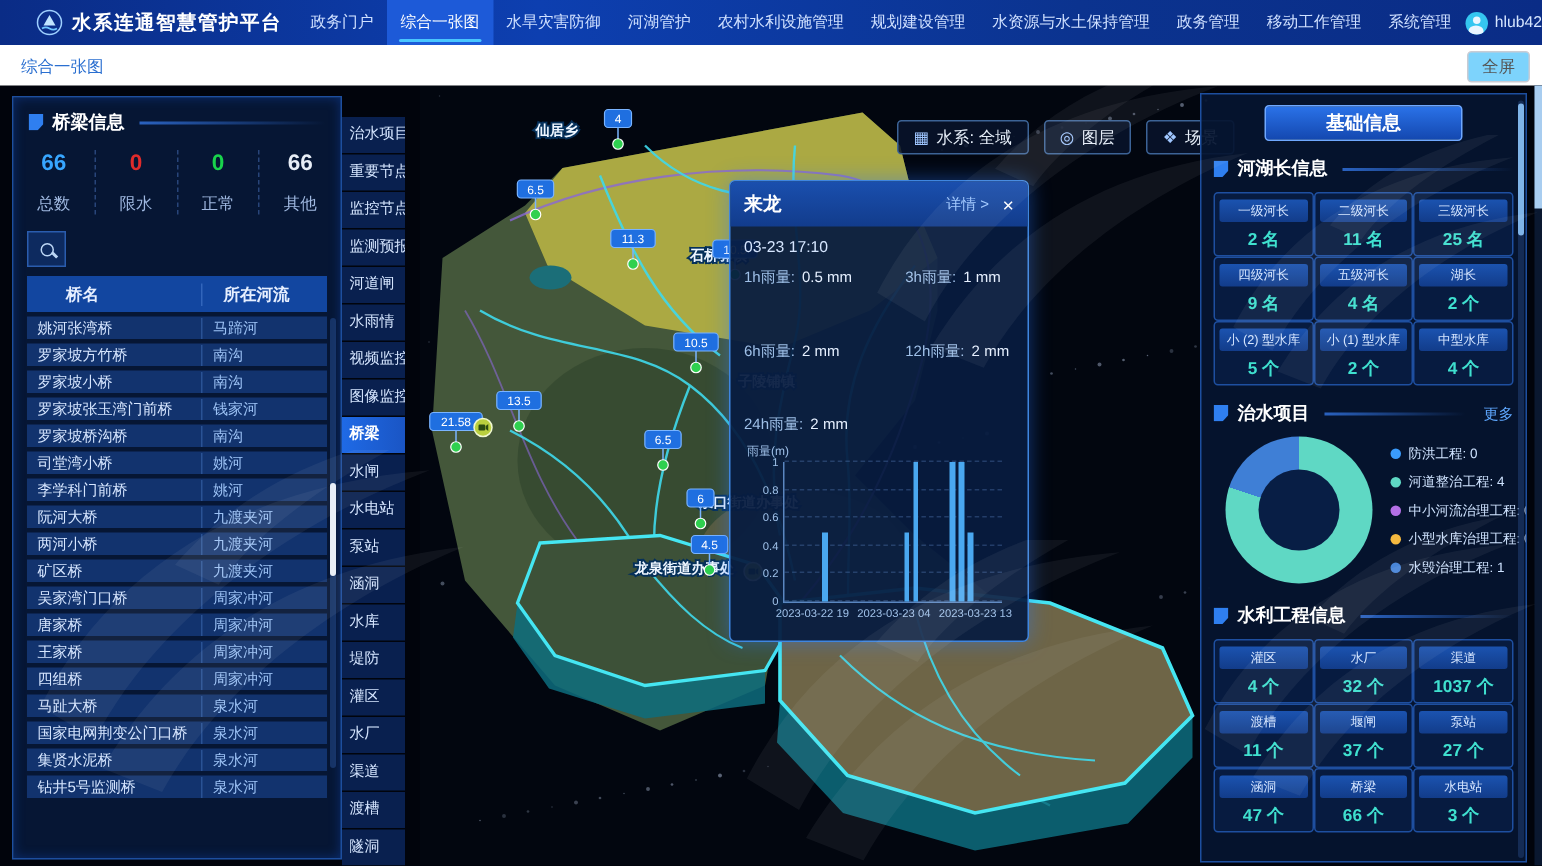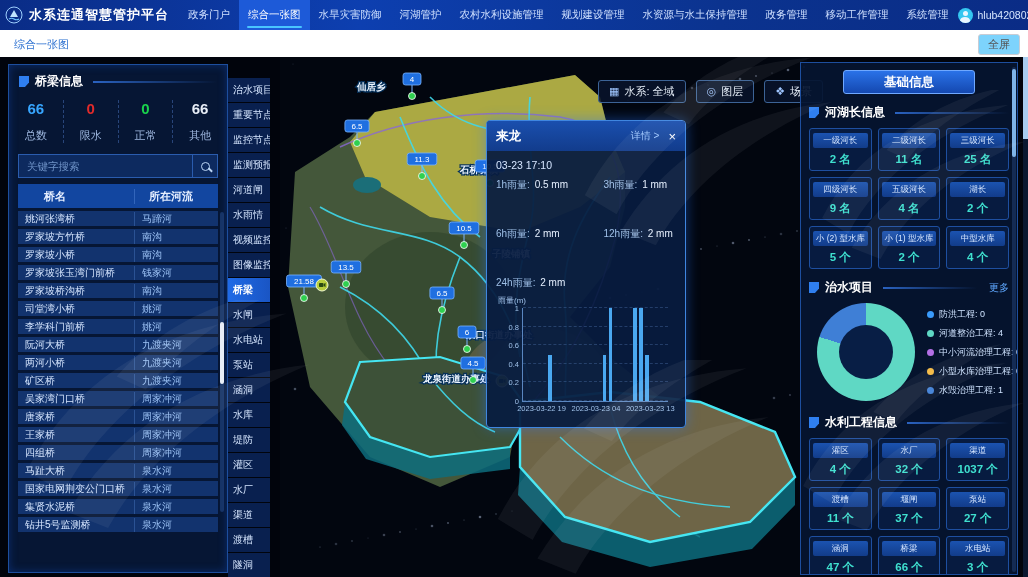--- a/index.html
+++ b/index.html
@@ -3,21 +3,21 @@
 <meta charset="utf-8">
 <style>
   * { margin:0; padding:0; box-sizing:border-box; }
   html,body { width:1028px; height:577px; overflow:hidden; }
   body { position:relative; background:#01040c; font-family:"Liberation Sans", sans-serif; }
 
   
   .navbar { position:absolute; left:0; top:0; width:1028px; height:30px;
     background:linear-gradient(90deg,#0a2c86 0%,#0d3fb0 35%,#0b338f 70%,#0a2c86 100%);
     display:flex; align-items:center; z-index:6; }
-  .brand { display:flex; align-items:center; gap:6px; padding:0 10px 0 5px; }
+  .brand { display:flex; align-items:center; gap:6px; padding:0 10px 0 24px; }
   .brand-title { color:#fff; font-size:13px; font-weight:bold; letter-spacing:1px; white-space:nowrap; }
   .nav-items { display:flex; align-items:center; height:100%; }
   .nav-item { position:relative; height:100%; display:flex; align-items:center;
     padding:0 9px; color:#cfe0ff; font-size:10.5px; white-space:nowrap; cursor:pointer; }
   .nav-item.active { background:#1d5ad8; color:#fff; }
   .nav-item.active::after { content:''; position:absolute; left:8px; right:8px; bottom:2px;
     height:2px; background:#49c6ff; border-radius:1px; }
   .nav-user { margin-left:auto; display:flex; align-items:center; gap:5px; padding-right:14px;
     color:#d6e6ff; font-size:10.5px; cursor:pointer; }
   .avatar { width:15px; height:15px; border-radius:50%; background:#35c6f0; position:relative; overflow:hidden; }
@@ -110,21 +110,21 @@
 
   
   .right-panel { position:absolute; left:800px; top:62px; width:218px; height:513px;
     background:rgba(5,20,48,.93); border:1px solid #1d4e9e; z-index:5; overflow:hidden; }
   .rp-btn { width:132px; height:24px; margin:7px auto 2px; text-align:center; line-height:22px;
     background:linear-gradient(180deg,#2a72e8,#1448b0); border:1px solid #6fa8ff; border-radius:3px;
     color:#fff; font-size:12.5px; font-weight:bold; cursor:pointer; }
   .rp-sec { padding:0 8px; }
   .rp-sec .sec-head { margin:10px 0 7px; }
   .more-link { color:#5fa8ff; font-size:10px; margin-left:6px; cursor:pointer; }
-  .cell-grid { display:grid; grid-template-columns:repeat(3,1fr); gap:6px; }
+  .cell-grid { display:grid; grid-template-columns:repeat(3,1fr); }
   .gcell { border:1px solid #1e4fa0; border-radius:3px; background:rgba(10,34,80,.55); padding:4px 3px 3px; }
   .gcell .gl { background:linear-gradient(180deg,#1b53b0,#123c8a); border-radius:2px;
     font-size:8.5px; color:#d6e6ff; text-align:center; height:15px; line-height:15px;
     white-space:nowrap; overflow:hidden; }
   .gcell .gv { text-align:center; font-size:11.5px; font-weight:bold; color:#3fe0cf; margin-top:4px; }
   .donut-row { display:flex; align-items:center; margin:2px 0 13px; }
   .donut { width:98px; height:98px; border-radius:50%; margin-left:8px; position:relative; flex:none; }
   .donut-hole { position:absolute; left:50%; top:50%; width:54px; height:54px; margin:-27px 0 0 -27px;
     border-radius:50%; background:#081e45; }
   .legend { display:flex; flex-direction:column; gap:6px; margin-left:12px; }
@@ -419,21 +419,20 @@
       <div class="stat">
         <div class="v" style="color: rgb(25, 211, 76);">0</div>
         <div class="l">正常</div>
       </div>
       <div class="stat">
         <div class="v" style="color: rgb(232, 238, 247);">66</div>
         <div class="l">其他</div>
       </div>
     </div>
   <div class="search-row">
-    <input class="search-input" placeholder="关键字搜索" style="">
     <span class="search-btn">
       <span class="search-glyph"></span>
     </span>
   </div>
   <div class="btable">
     <div class="btable-head">
       <span class="bcol1">桥名</span>
       <span class="bcol2">所在河流</span>
     </div>
     <div class="btable-body" id="bridge-rows">

